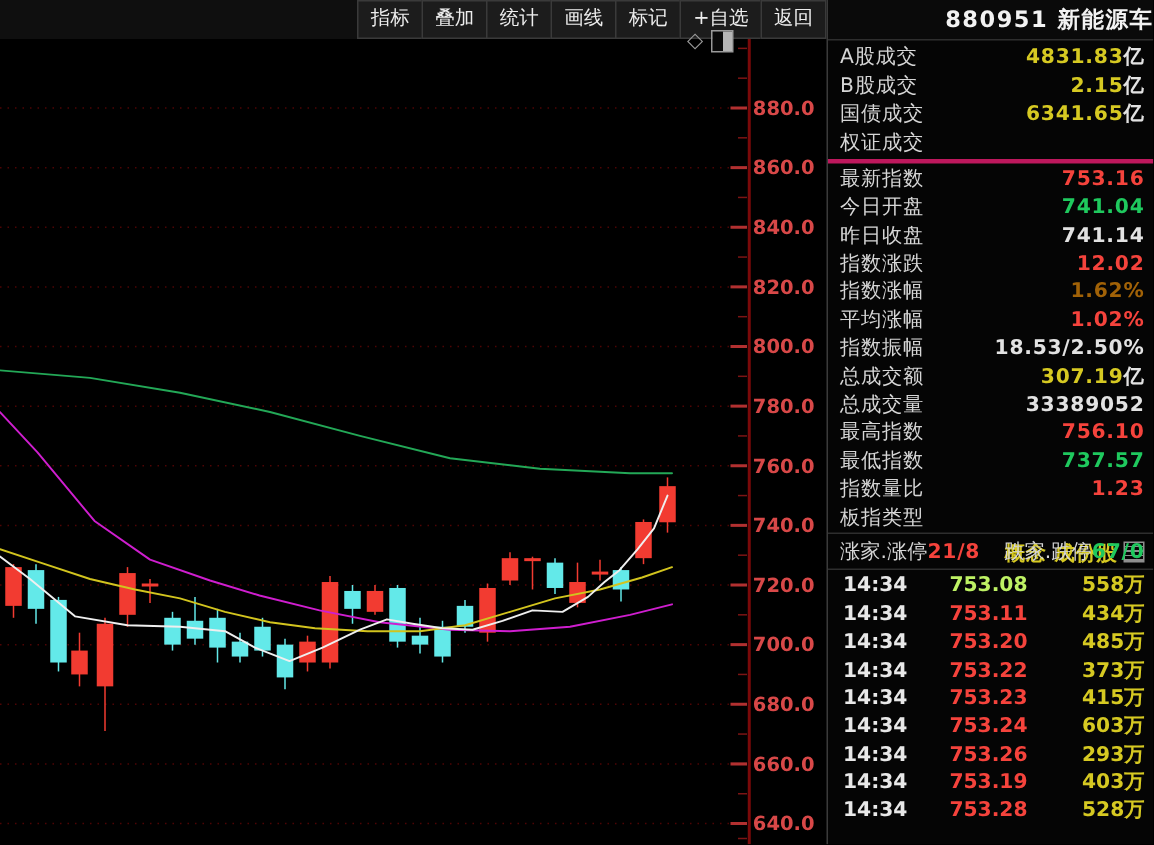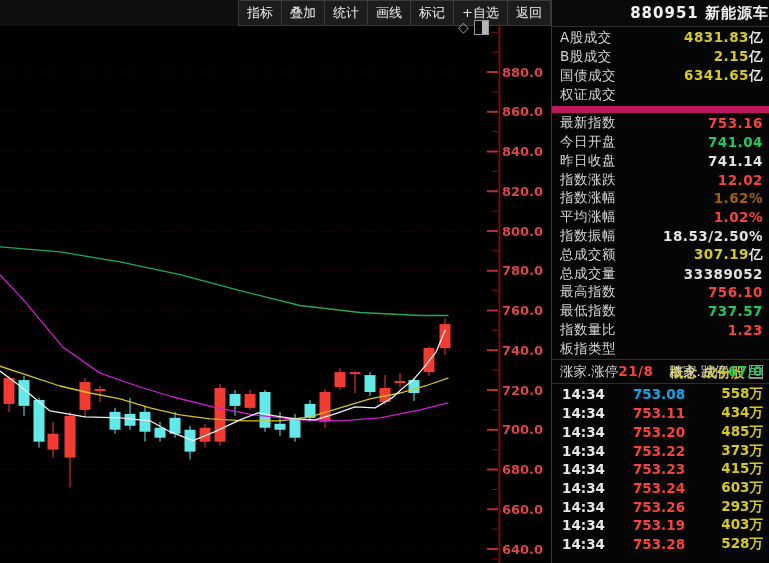--- a/index.html
+++ b/index.html
@@ -19,21 +19,21 @@
   
   #chartwrap{position:absolute;left:0;top:0;width:551px;height:563px;}
   
   #rightpanel{position:absolute;left:551px;top:0;width:218px;height:563px;background:#050505;
               border-left:1px solid #3a3a3a;box-sizing:border-box;display:flex;flex-direction:column;}
   #paneltitle{height:26px;line-height:26px;text-align:right;color:#f2f2f2;font-size:15px;
               font-weight:bold;border-bottom:1px solid #2e2e2e;background:#0a0a0a;letter-spacing:1px;}
   .prow{display:flex;justify-content:space-between;align-items:center;padding:0 6px 0 8px;}
   #sec1 .prow{height:19.2px;}
   #sec2 .prow{height:18.8px;}
-  #sec1{border-bottom:7px solid #be185d;padding:1px 0;}
+  #sec1{border-bottom:3px solid #be185d;padding:1px 0;}
   #sec2{padding:1px 0;}
   .plabel{color:#d6d6d6;font-size:13.5px;letter-spacing:0.5px;}
   .pval{font-size:13.5px;font-weight:bold;letter-spacing:0.5px;}
   .punit{font-weight:bold;}
   #breadth{height:23px;display:flex;justify-content:space-between;align-items:center;
            padding:0 6px 0 8px;border-top:1px solid #2e2e2e;border-bottom:1px solid #2e2e2e;
            font-size:13.5px;white-space:nowrap;}
   #breadth .plabel{letter-spacing:0;}
   #ticklist{flex:1;overflow:hidden;padding-top:1px;}
   .trow{display:flex;align-items:center;height:18.7px;padding:0 6px 0 10px;}
@@ -328,21 +328,21 @@
       <span>
         <span class="plabel">涨家.涨停</span><span class="pval" id="upval" style="color: rgb(245, 67, 60);">21/8</span>
       </span>
       <span>
         <span class="plabel">跌家.跌停</span><span class="pval" id="downval" style="color: rgb(31, 201, 94);">67/0</span>
       </span>
     </div>
     <div id="ticklist">
         <div class="trow">
           <span class="ttime">14:34</span>
-          <span class="tprice" style="color: #0ea5e9;">753.08</span>
+          <span class="tprice" style="color: #bef264;">753.08</span>
           <span class="tvol" style="color: rgb(214, 201, 34);">558万</span>
         </div>
         <div class="trow">
           <span class="ttime">14:34</span>
           <span class="tprice" style="color: rgb(245, 67, 60);">753.11</span>
           <span class="tvol" style="color: rgb(214, 201, 34);">434万</span>
         </div>
         <div class="trow">
           <span class="ttime">14:34</span>
           <span class="tprice" style="color: rgb(245, 67, 60);">753.20</span>

